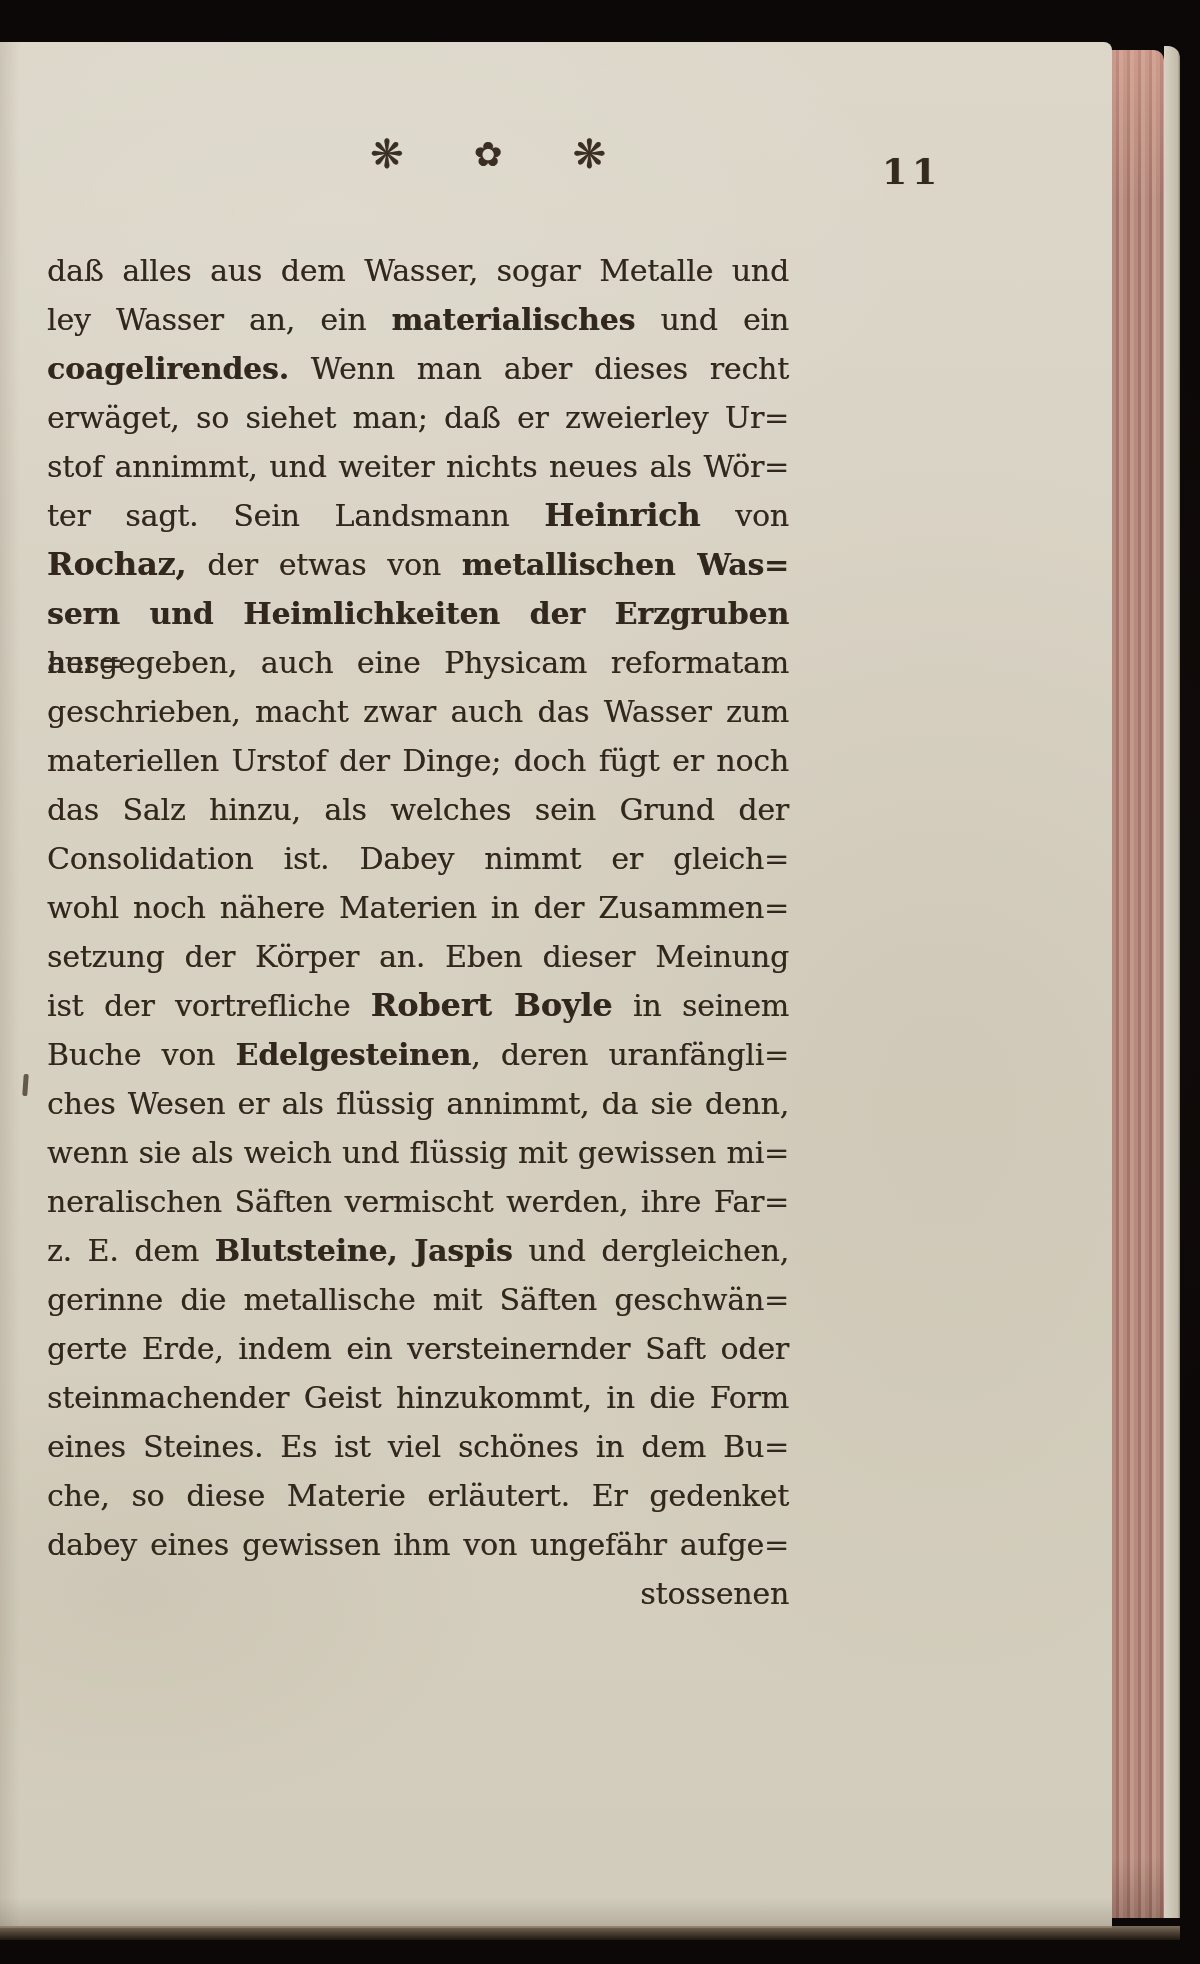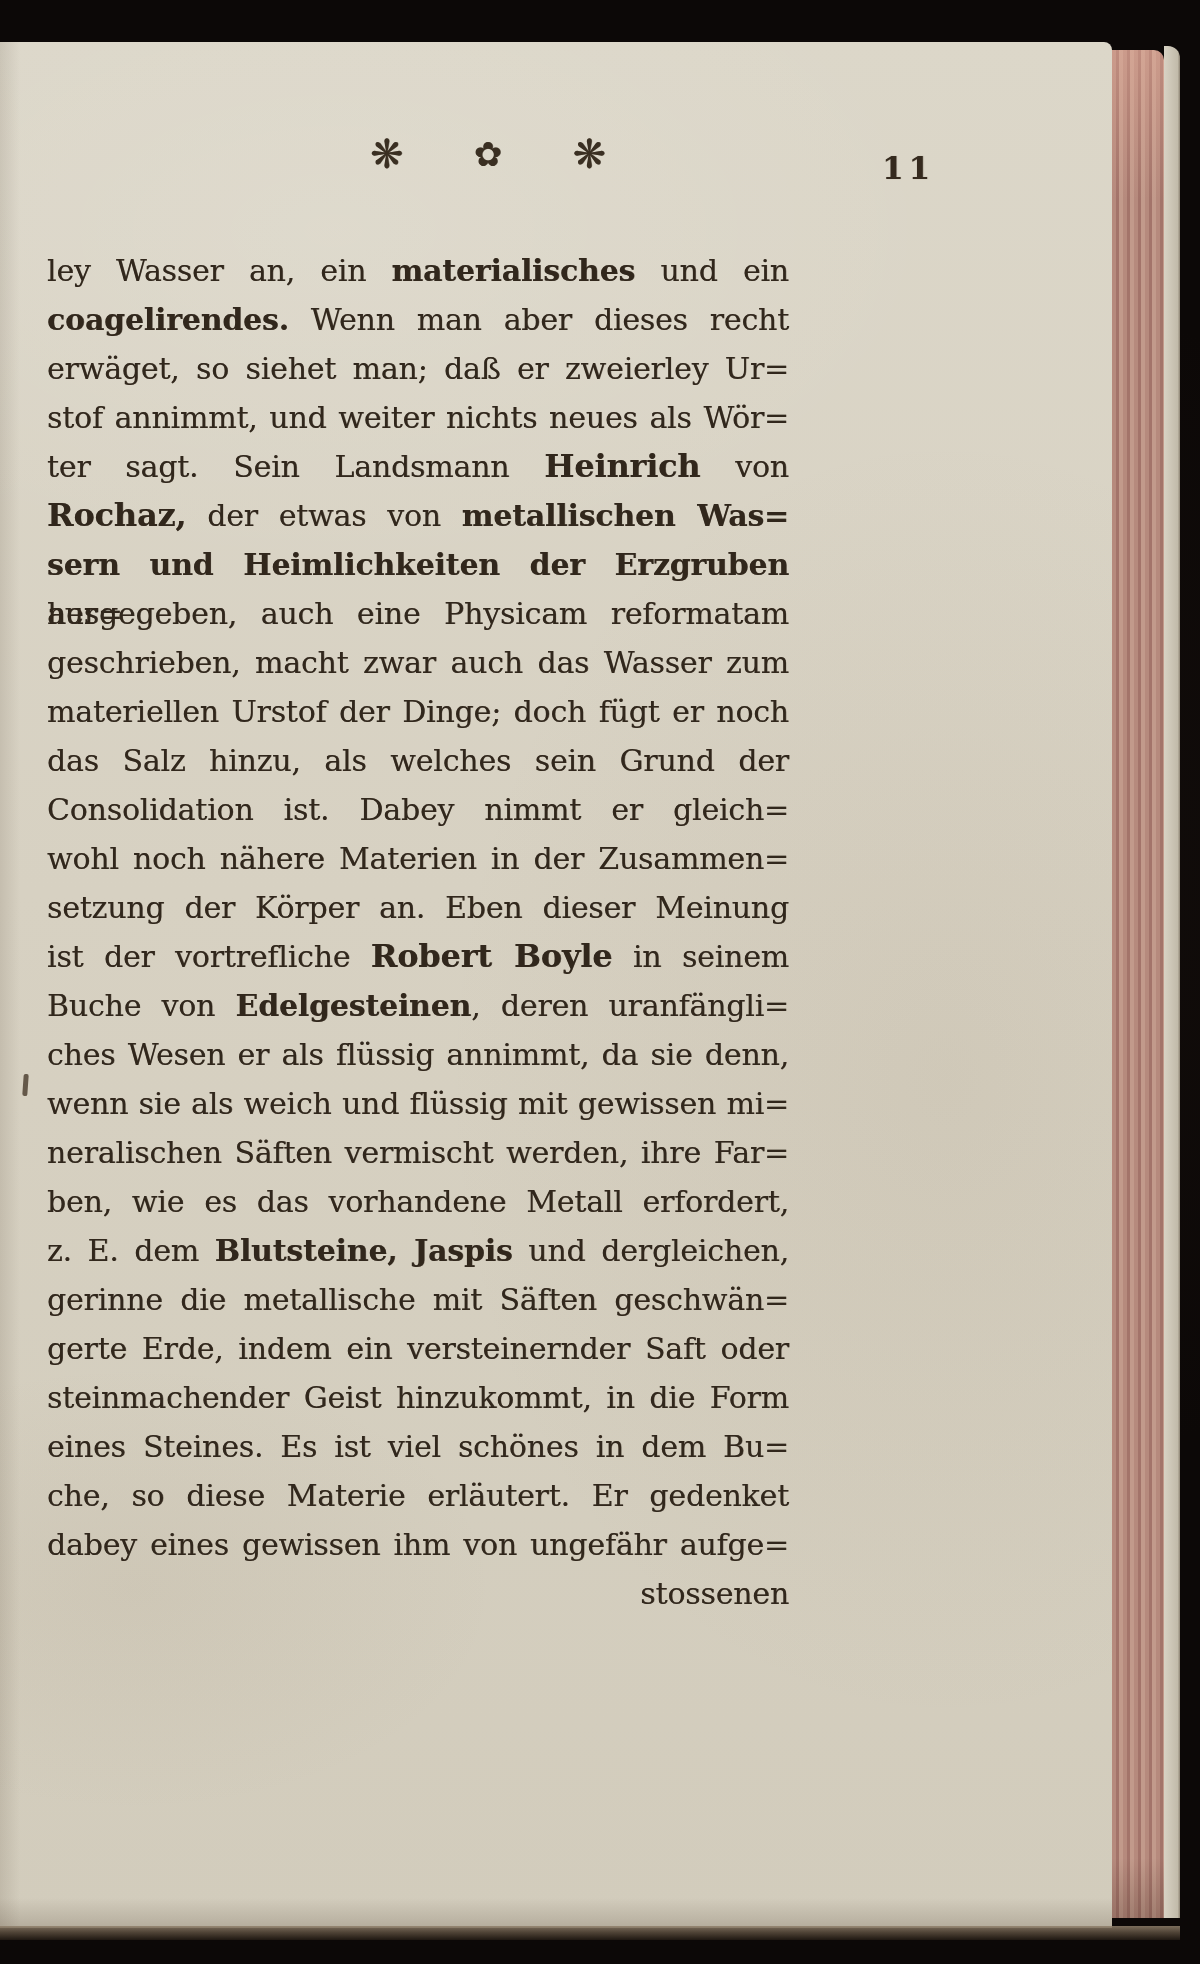--- a/index.html
+++ b/index.html
@@ -65,21 +65,21 @@
     display: flex; justify-content: space-between; align-items: center;
     color: #3a2f22;
     font-family: "DejaVu Sans", sans-serif;
   }
   .ornament-a { font-size: 40px; text-shadow: 0.4px 0.4px 0.6px rgba(58,47,34,.55); }
   .ornament-b { font-size: 34px; text-shadow: 0.4px 0.4px 0.6px rgba(58,47,34,.55); }
   .page-number {
     position: absolute;
     left: 882px; top: 108px;
     width: 70px;
-    font-size: 31px; font-weight: bold;
+    font-size: 36px; font-weight: bold;
     letter-spacing: 5px;
     color: #352a1e;
     text-shadow: 0.4px 0.4px 0.7px rgba(53,42,30,.5);
   }
   
   .text-block {
     position: absolute;
     left: 47px; top: 204px;
     width: 742px;
     color: #31271c;
@@ -117,40 +117,40 @@
 
     <div class="ornaments">
       <span class="ornament-a">❋</span>
       <span class="ornament-b">✿</span>
       <span class="ornament-a">❋</span>
     </div>
 
     <div class="page-number">11</div>
 
     <div class="text-block" id="text-block">
+        <div class="text-line"><span class="seg-n">daß alles aus dem Wasser, sogar Metalle und</span></div>
         <div class="text-line"><span class="seg-n">ley Wasser an, ein </span><span class="seg-e">materialisches</span><span class="seg-n"> und ein</span></div>
         <div class="text-line"><span class="seg-e">coagelirendes.</span><span class="seg-n"> Wenn man aber dieses recht</span></div>
         <div class="text-line"><span class="seg-n">erwäget, so siehet man; daß er zweierley Ur=</span></div>
         <div class="text-line"><span class="seg-n">stof annimmt, und weiter nichts neues als Wör=</span></div>
         <div class="text-line"><span class="seg-n">ter sagt. Sein Landsmann </span><span class="seg-b">Heinrich</span><span class="seg-n"> von</span></div>
         <div class="text-line"><span class="seg-b">Rochaz,</span><span class="seg-n"> der etwas von </span><span class="seg-e">metallischen Was=</span></div>
         <div class="text-line"><span class="seg-e">sern und Heimlichkeiten der Erzgruben</span><span class="seg-n"> her=</span></div>
         <div class="text-line"><span class="seg-n">ausgegeben, auch eine Physicam reformatam</span></div>
         <div class="text-line"><span class="seg-n">geschrieben, macht zwar auch das Wasser zum</span></div>
         <div class="text-line"><span class="seg-n">materiellen Urstof der Dinge; doch fügt er noch</span></div>
         <div class="text-line"><span class="seg-n">das Salz hinzu, als welches sein Grund der</span></div>
         <div class="text-line"><span class="seg-n">Consolidation ist. Dabey nimmt er gleich=</span></div>
         <div class="text-line"><span class="seg-n">wohl noch nähere Materien in der Zusammen=</span></div>
         <div class="text-line"><span class="seg-n">setzung der Körper an. Eben dieser Meinung</span></div>
         <div class="text-line"><span class="seg-n">ist der vortrefliche </span><span class="seg-b">Robert Boyle</span><span class="seg-n"> in seinem</span></div>
         <div class="text-line"><span class="seg-n">Buche von </span><span class="seg-e">Edelgesteinen</span><span class="seg-n">, deren uranfängli=</span></div>
         <div class="text-line"><span class="seg-n">ches Wesen er als flüssig annimmt, da sie denn,</span></div>
         <div class="text-line"><span class="seg-n">wenn sie als weich und flüssig mit gewissen mi=</span></div>
         <div class="text-line"><span class="seg-n">neralischen Säften vermischt werden, ihre Far=</span></div>
-        <div class="text-line"><span class="seg-n">ben, wie es das vorhandene Metall erfordert,</span></div>
         <div class="text-line"><span class="seg-n">z. E. dem </span><span class="seg-e">Blutsteine, Jaspis</span><span class="seg-n"> und dergleichen,</span></div>
         <div class="text-line"><span class="seg-n">gerinne die metallische mit Säften geschwän=</span></div>
         <div class="text-line"><span class="seg-n">gerte Erde, indem ein versteinernder Saft oder</span></div>
         <div class="text-line"><span class="seg-n">steinmachender Geist hinzukommt, in die Form</span></div>
         <div class="text-line"><span class="seg-n">eines Steines. Es ist viel schönes in dem Bu=</span></div>
         <div class="text-line"><span class="seg-n">che, so diese Materie erläutert. Er gedenket</span></div>
         <div class="text-line"><span class="seg-n">dabey eines gewissen ihm von ungefähr aufge=</span></div>
         <div class="text-line align-right"><span class="seg-n">stossenen</span></div>
       </div>
 

